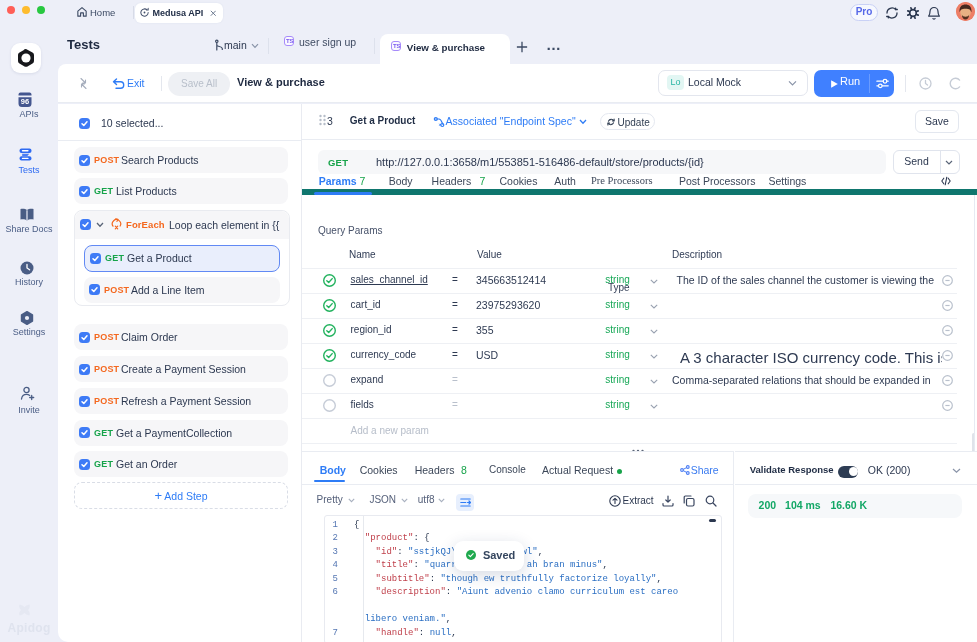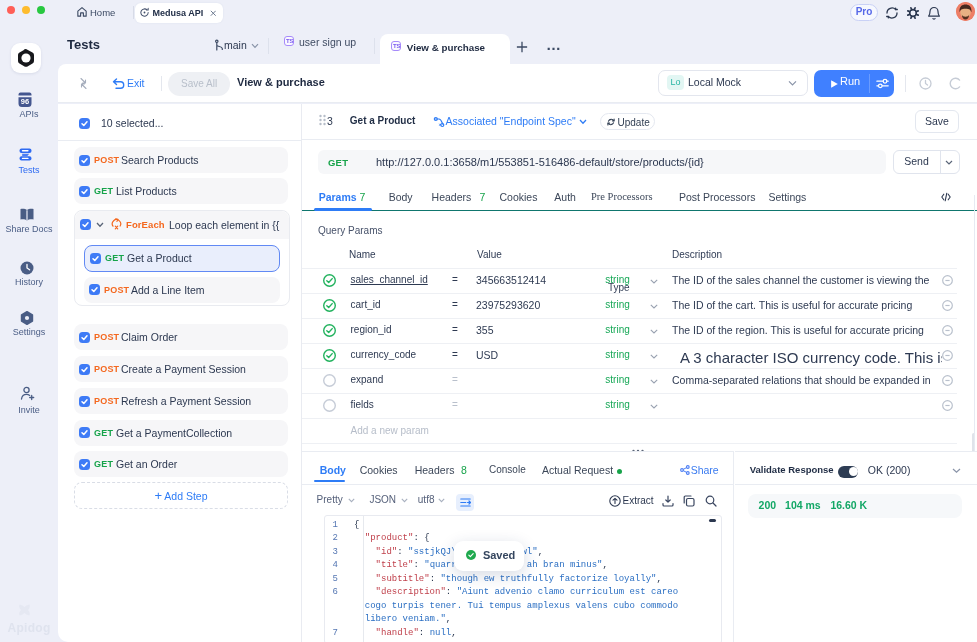--- a/index.html
+++ b/index.html
@@ -349,21 +349,21 @@
   <div class="abs" style="left:26px;top:17px;font-size:9.5px;font-weight:bold;color:#17a34a;letter-spacing:.2px;">GET</div>
   <div class="abs" style="left:74px;top:15.5px;font-size:11px;font-weight:500;color:#2c3850;white-space:nowrap;">http://127.0.0.1:3658/m1/553851-516486-default/store/products/{id}</div>
   <div class="abs" style="left:591px;top:10px;width:67px;height:24px;border:1px solid #e0e4ed;border-radius:6px;background:#fff;"></div>
   <div class="abs" style="left:591px;top:10px;width:47px;height:24px;font-size:10.5px;font-weight:500;color:#2c3850;text-align:center;line-height:23px;">Send</div>
   <div class="vdiv" style="left:638px;top:11px;height:22px;background:#e0e4ed;"></div>
   <svg class="abs" style="left:643px;top:20px;" width="8" height="6" viewBox="0 0 8 6" fill="none" stroke="#5a6578" stroke-width="1.2">
       <path d="M1 1 L4 4 L7 1"></path>
     </svg>
 </div>
 
-<div class="abs" style="left:302px;top:184px;width:675px;height:27px;border-bottom:1px solid #0f766e;">
+<div class="abs" style="left:302px;top:168px;width:675px;height:27px;border-bottom:6px solid #0f766e;">
   <div class="abs" style="left:16.7px;top:7px;font-size:10.5px;font-weight:bold;color:#2e7cf6;">Params</div>
   <div class="abs" style="left:57.6px;top:7px;font-size:10.5px;font-weight:500;color:#17a34a;">7</div>
   <div class="abs" style="left:12px;top:24px;width:58px;height:2.5px;border-radius:2px;background:#2e7cf6;"></div>
   <div class="abs" style="left:86.7px;top:7px;font-size:10.5px;color:#3c4759;">Body</div>
   <div class="abs" style="left:129.6px;top:7px;font-size:10.5px;color:#3c4759;">Headers</div>
   <div class="abs" style="left:177.5px;top:7px;font-size:10.5px;font-weight:500;color:#17a34a;">7</div>
   <div class="abs" style="left:197.5px;top:7px;font-size:10.5px;color:#3c4759;">Cookies</div>
   <div class="abs" style="left:252.3px;top:7px;font-size:10.5px;color:#3c4759;">Auth</div>
   <div class="abs" style="left:289px;top:7px;font-size:10.5px;color:#3c4759;font-family:Liberation Serif, serif;">Pre Processors</div>
   <div class="abs" style="left:377px;top:7px;font-size:10.5px;color:#3c4759;">Post Processors</div>
@@ -386,55 +386,53 @@
       <circle cx="6.5" cy="6.5" r="5.8" stroke="#22b25e" stroke-width="1.4"></circle>
       <path d="M3.8 6.7 L5.7 8.5 L9.2 4.6" stroke="#22b25e" stroke-width="1.4" stroke-linecap="round" stroke-linejoin="round"></path>
     </svg>
     <div class="abs" style="left:48.5px;top:62px;font-size:10px;color:#2e3a52;text-decoration:underline;">sales_channel_id</div>
     <div class="abs" style="left:150px;top:62px;font-size:10px;color:#2e3a52;">=</div>
     <div class="abs" style="left:174px;top:62px;font-size:10.5px;color:#2e3a52;">345663512414</div>
     <div class="abs" style="left:303.3px;top:62px;font-size:10px;color:#17a857;">string</div>
     <svg class="abs" style="left:347.5px;top:66.5px;" width="8" height="5" viewBox="0 0 8 5" fill="none" stroke="#98a1b0" stroke-width="1.1">
       <path d="M0.8 0.8 L4 4 L7.2 0.8"></path>
     </svg>
-    <div class="abs" style="left:370px;top:62px;font-size:10.5px;color:#2e3a52;white-space:nowrap;overflow:hidden;width:262px;">The ID of the sales channel the customer is viewing the</div>
+    <div class="abs" style="left:370px;top:62px;font-size:10.5px;color:#2e3a52;white-space:nowrap;overflow:hidden;width:262px;text-align:right;">The ID of the sales channel the customer is viewing the</div>
     <svg class="abs" style="left:640px;top:63px;" width="11" height="11" viewBox="0 0 13 13" fill="none" stroke="#b9c0cc" stroke-width="1.4">
       <circle cx="6.5" cy="6.5" r="5.7"></circle>
       <path d="M4 6.5h5"></path>
     </svg>
     <div class="hdiv" style="left:0;top:81px;width:655px;background:#eef0f4;"></div>
     <svg class="abs" style="left:21px;top:87px;" width="13" height="13" viewBox="0 0 13 13" fill="none">
       <circle cx="6.5" cy="6.5" r="5.8" stroke="#22b25e" stroke-width="1.4"></circle>
       <path d="M3.8 6.7 L5.7 8.5 L9.2 4.6" stroke="#22b25e" stroke-width="1.4" stroke-linecap="round" stroke-linejoin="round"></path>
     </svg>
     <div class="abs" style="left:48.5px;top:87px;font-size:10px;color:#2e3a52;">cart_id</div>
     <div class="abs" style="left:150px;top:87px;font-size:10px;color:#2e3a52;">=</div>
     <div class="abs" style="left:174px;top:87px;font-size:10.5px;color:#2e3a52;">23975293620</div>
     <div class="abs" style="left:303.3px;top:87px;font-size:10px;color:#17a857;">string</div>
     <svg class="abs" style="left:347.5px;top:91.5px;" width="8" height="5" viewBox="0 0 8 5" fill="none" stroke="#98a1b0" stroke-width="1.1">
       <path d="M0.8 0.8 L4 4 L7.2 0.8"></path>
     </svg>
-    <div class="abs" style="left:370px;top:87px;font-size:10.5px;color:#2e3a52;white-space:nowrap;overflow:hidden;width:262px;">The ID of the cart. This is useful for accurate pricing</div>
     <svg class="abs" style="left:640px;top:88px;" width="11" height="11" viewBox="0 0 13 13" fill="none" stroke="#b9c0cc" stroke-width="1.4">
       <circle cx="6.5" cy="6.5" r="5.7"></circle>
       <path d="M4 6.5h5"></path>
     </svg>
     <div class="hdiv" style="left:0;top:106px;width:655px;background:#eef0f4;"></div>
     <svg class="abs" style="left:21px;top:112px;" width="13" height="13" viewBox="0 0 13 13" fill="none">
       <circle cx="6.5" cy="6.5" r="5.8" stroke="#22b25e" stroke-width="1.4"></circle>
       <path d="M3.8 6.7 L5.7 8.5 L9.2 4.6" stroke="#22b25e" stroke-width="1.4" stroke-linecap="round" stroke-linejoin="round"></path>
     </svg>
     <div class="abs" style="left:48.5px;top:112px;font-size:10px;color:#2e3a52;">region_id</div>
     <div class="abs" style="left:150px;top:112px;font-size:10px;color:#2e3a52;">=</div>
     <div class="abs" style="left:174px;top:112px;font-size:10.5px;color:#2e3a52;">355</div>
     <div class="abs" style="left:303.3px;top:112px;font-size:10px;color:#17a857;">string</div>
     <svg class="abs" style="left:347.5px;top:116.5px;" width="8" height="5" viewBox="0 0 8 5" fill="none" stroke="#98a1b0" stroke-width="1.1">
       <path d="M0.8 0.8 L4 4 L7.2 0.8"></path>
     </svg>
-    <div class="abs" style="left:370px;top:112px;font-size:10.5px;color:#2e3a52;white-space:nowrap;overflow:hidden;width:262px;">The ID of the region. This is useful for accurate pricing</div>
     <svg class="abs" style="left:640px;top:113px;" width="11" height="11" viewBox="0 0 13 13" fill="none" stroke="#b9c0cc" stroke-width="1.4">
       <circle cx="6.5" cy="6.5" r="5.7"></circle>
       <path d="M4 6.5h5"></path>
     </svg>
     <div class="hdiv" style="left:0;top:131px;width:655px;background:#eef0f4;"></div>
     <svg class="abs" style="left:21px;top:137px;" width="13" height="13" viewBox="0 0 13 13" fill="none">
       <circle cx="6.5" cy="6.5" r="5.8" stroke="#22b25e" stroke-width="1.4"></circle>
       <path d="M3.8 6.7 L5.7 8.5 L9.2 4.6" stroke="#22b25e" stroke-width="1.4" stroke-linecap="round" stroke-linejoin="round"></path>
     </svg>
     <div class="abs" style="left:48.5px;top:137px;font-size:10px;color:#2e3a52;">currency_code</div>
@@ -553,21 +551,20 @@
       <div class="abs" style="left:0;top:16.5px;width:13px;text-align:right;font-family:'Liberation Mono',monospace;font-size:9px;color:#5577b3;line-height:13.5px;left:0;width:13px;">2</div>
       <div class="abs" style="left:29px;top:16.5px;font-family:'Liberation Mono',monospace;font-size:9px;line-height:13.5px;white-space:pre;">  <span style="color:#c0414c">"product"</span><span style="color:#28364e">:</span> <span style="color:#28364e">{</span></div>
       <div class="abs" style="left:0;top:30px;width:13px;text-align:right;font-family:'Liberation Mono',monospace;font-size:9px;color:#5577b3;line-height:13.5px;left:0;width:13px;">3</div>
       <div class="abs" style="left:29px;top:30px;font-family:'Liberation Mono',monospace;font-size:9px;line-height:13.5px;white-space:pre;">    <span style="color:#c0414c">"id"</span><span style="color:#28364e">:</span> <span style="color:#2b6fc3">"sstjkQJ\XuWZqhRstCeswl"</span><span style="color:#28364e">,</span></div>
       <div class="abs" style="left:0;top:43.5px;width:13px;text-align:right;font-family:'Liberation Mono',monospace;font-size:9px;color:#5577b3;line-height:13.5px;left:0;width:13px;">4</div>
       <div class="abs" style="left:29px;top:43.5px;font-family:'Liberation Mono',monospace;font-size:9px;line-height:13.5px;white-space:pre;">    <span style="color:#c0414c">"title"</span><span style="color:#28364e">:</span> <span style="color:#2b6fc3">"quarrel blahbloop ah bran minus"</span><span style="color:#28364e">,</span></div>
       <div class="abs" style="left:0;top:57px;width:13px;text-align:right;font-family:'Liberation Mono',monospace;font-size:9px;color:#5577b3;line-height:13.5px;left:0;width:13px;">5</div>
       <div class="abs" style="left:29px;top:57px;font-family:'Liberation Mono',monospace;font-size:9px;line-height:13.5px;white-space:pre;">    <span style="color:#c0414c">"subtitle"</span><span style="color:#28364e">:</span> <span style="color:#2b6fc3">"though ew truthfully factorize loyally"</span><span style="color:#28364e">,</span></div>
       <div class="abs" style="left:0;top:70.5px;width:13px;text-align:right;font-family:'Liberation Mono',monospace;font-size:9px;color:#5577b3;line-height:13.5px;left:0;width:13px;">6</div>
       <div class="abs" style="left:29px;top:70.5px;font-family:'Liberation Mono',monospace;font-size:9px;line-height:13.5px;white-space:pre;">    <span style="color:#c0414c">"description"</span><span style="color:#28364e">:</span> <span style="color:#2b6fc3">"Aiunt advenio clamo curriculum est careo</span></div>
-      <div class="abs" style="left:29px;top:84px;font-family:'Liberation Mono',monospace;font-size:9px;line-height:13.5px;white-space:pre;">  <span style="color:#2b6fc3">cogo turpis tener. Tui tempus amplexus valens cubo commodo</span></div>
       <div class="abs" style="left:29px;top:97.5px;font-family:'Liberation Mono',monospace;font-size:9px;line-height:13.5px;white-space:pre;">  <span style="color:#2b6fc3">libero veniam."</span><span style="color:#28364e">,</span></div>
       <div class="abs" style="left:0;top:111px;width:13px;text-align:right;font-family:'Liberation Mono',monospace;font-size:9px;color:#5577b3;line-height:13.5px;left:0;width:13px;">7</div>
       <div class="abs" style="left:29px;top:111px;font-family:'Liberation Mono',monospace;font-size:9px;line-height:13.5px;white-space:pre;">    <span style="color:#c0414c">"handle"</span><span style="color:#28364e">:</span> <span style="color:#2b6fc3">null</span><span style="color:#28364e">,</span></div>
       <div class="abs" style="left:384px;top:3px;width:7px;height:3px;border-radius:1.5px;background:#2c3850;"></div>
     </div>
 
   <div class="abs" style="left:151.5px;top:88.5px;width:70px;height:30px;background:#fff;border-radius:9px;box-shadow:0 4px 16px rgba(30,50,100,.18);"></div>
   <svg class="abs" style="left:164px;top:98px;" width="10" height="10" viewBox="0 0 12 12">
       <circle cx="6" cy="6" r="6" fill="#1fa94e"></circle>
       <path d="M3.4 6.2 L5.2 7.9 L8.6 4.4" stroke="#fff" stroke-width="1.4" fill="none" stroke-linecap="round" stroke-linejoin="round"></path>

